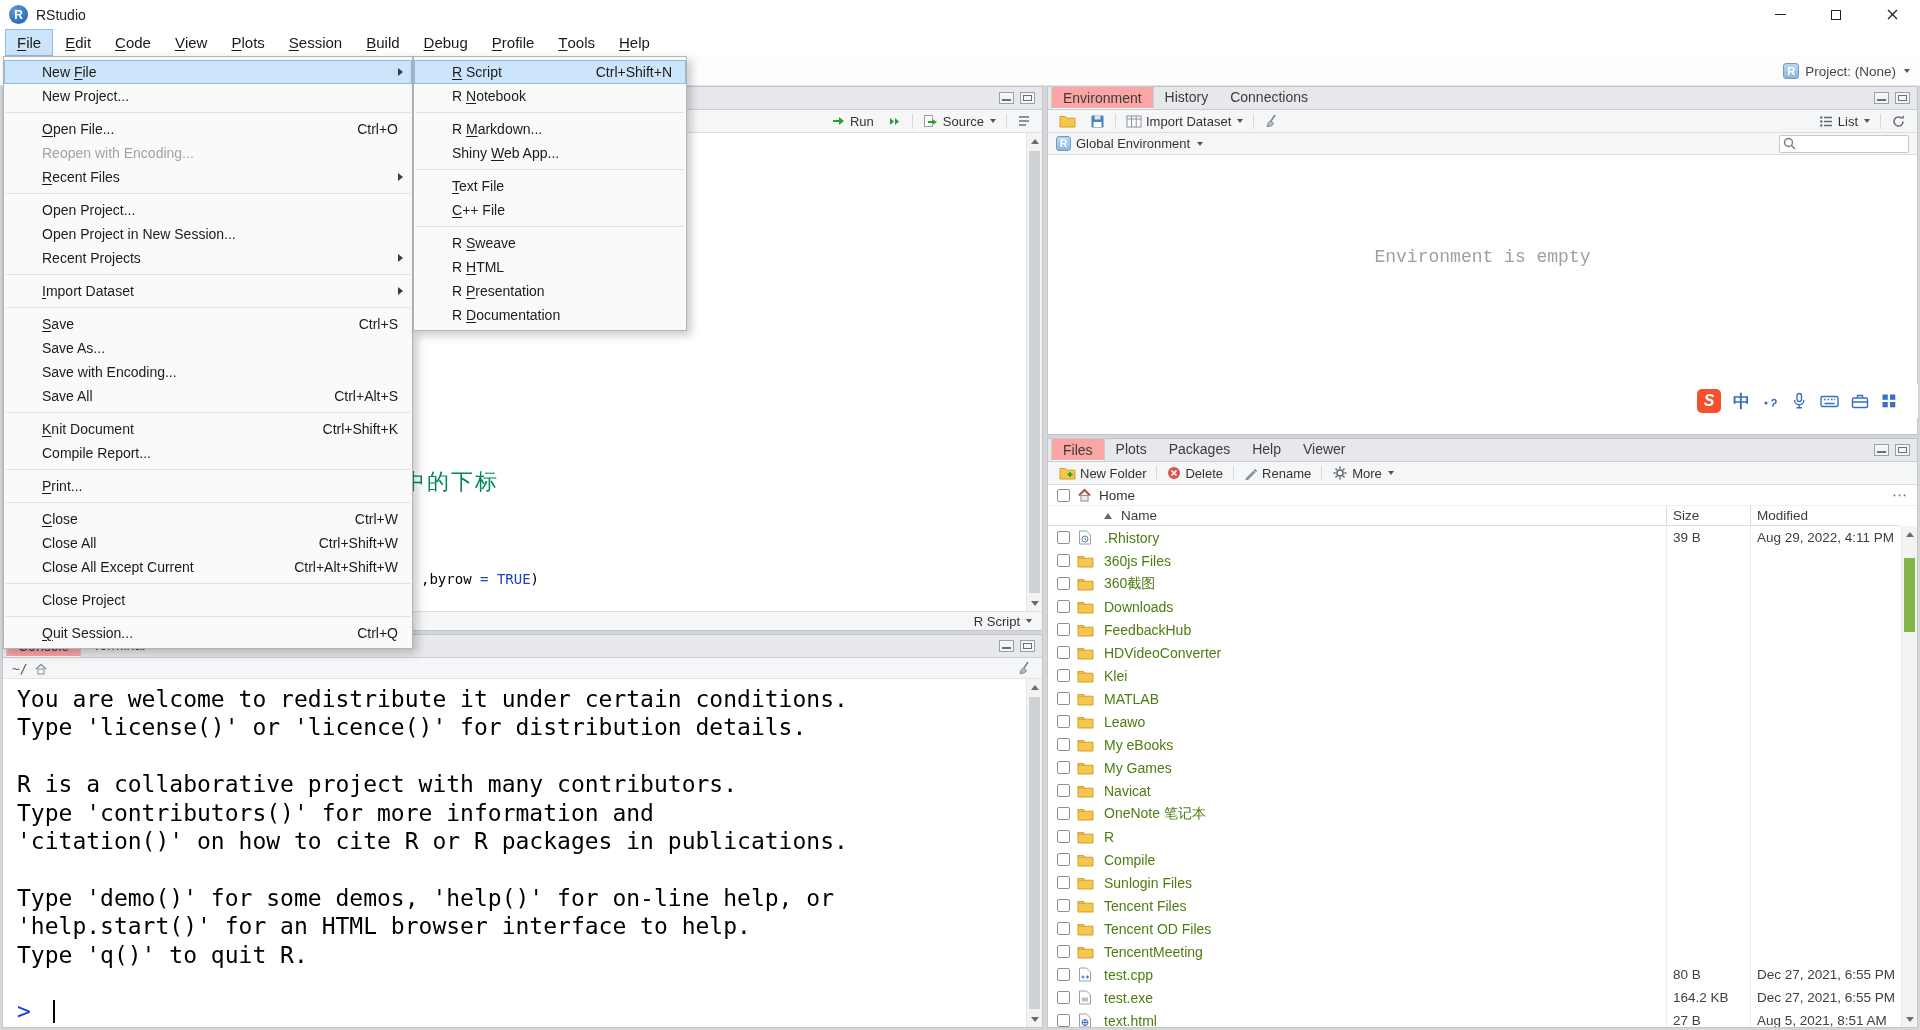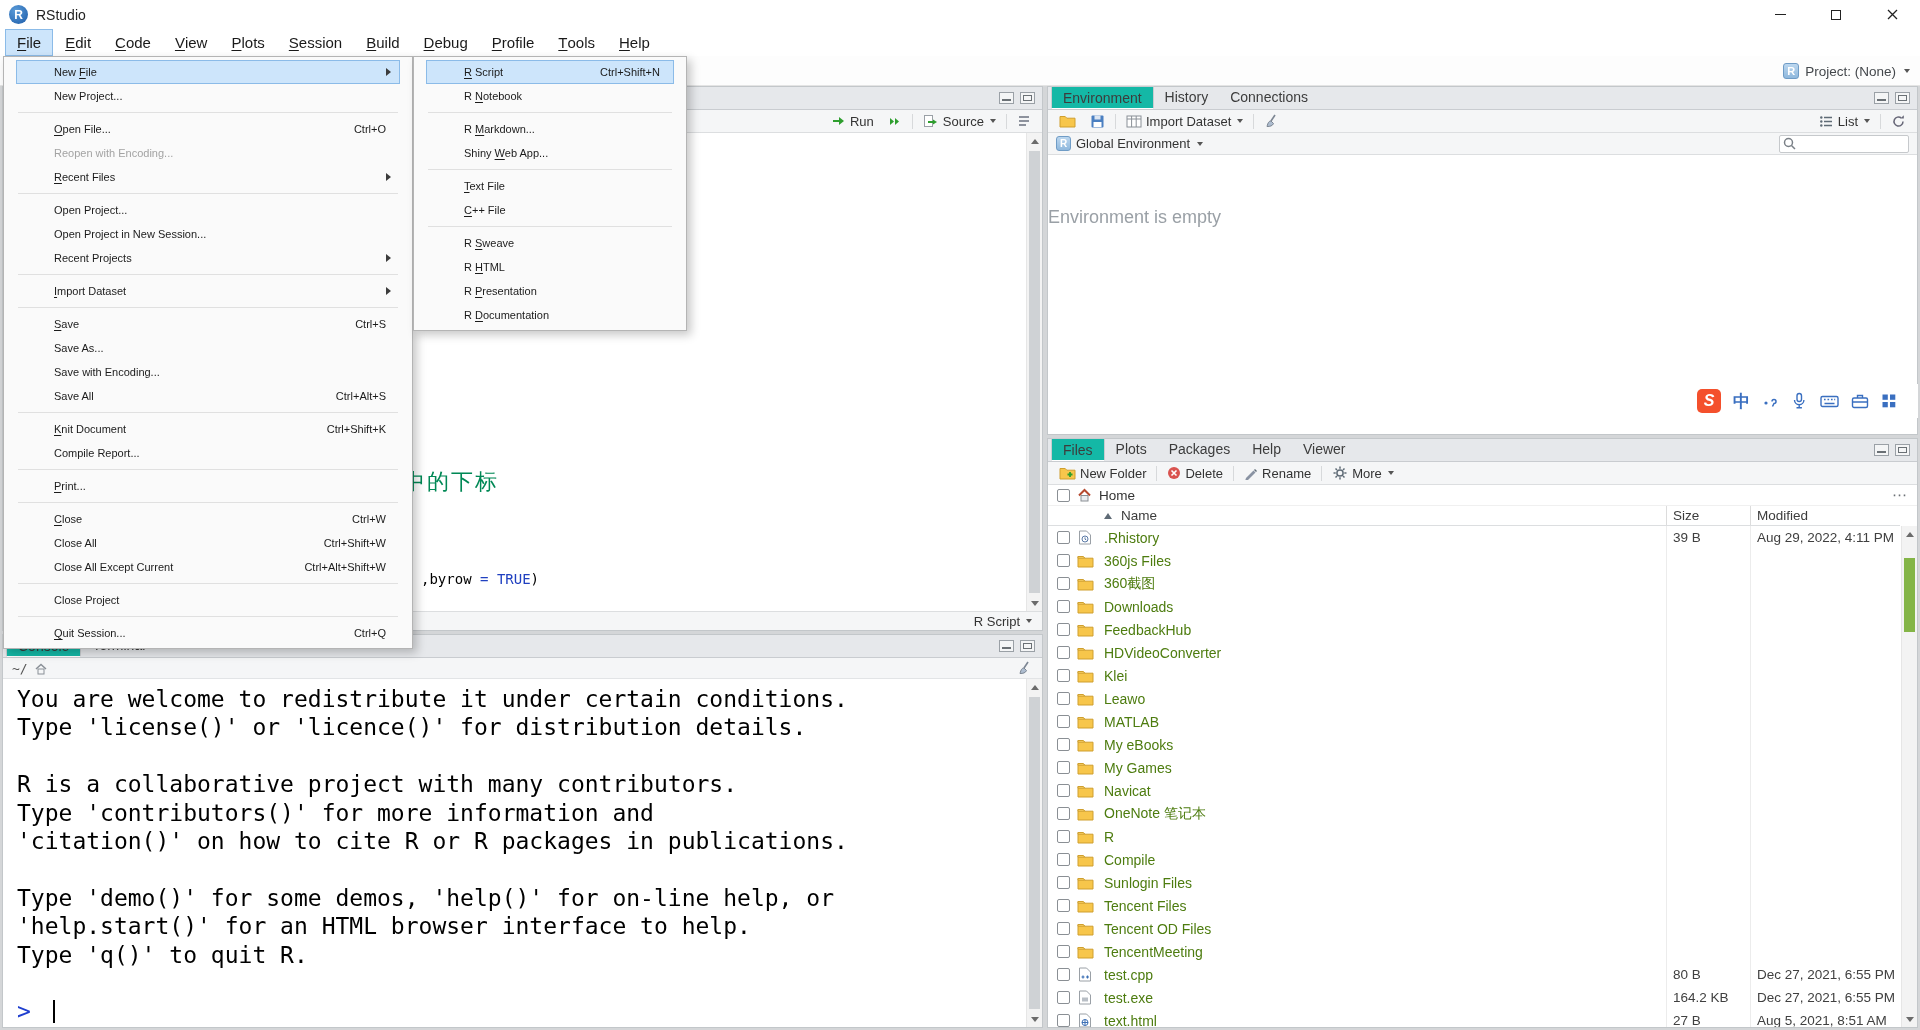--- a/index.html
+++ b/index.html
@@ -32,21 +32,21 @@
 
   
   .pane{position:absolute;background:#fff;border:1px solid #c3c7ca;}
   .source-pane{left:2px;top:86px;width:1041px;height:545px;}
   .console-pane{left:2px;top:634px;width:1041px;height:394px;}
   .env-pane{left:1047px;top:86px;width:871px;height:349px;}
   .files-pane{left:1047px;top:438px;width:871px;height:590px;}
 
   .tabstrip{position:absolute;left:0;top:0;right:0;height:23px;background:#e6e8eb;border-bottom:1px solid #c9ccd0;display:flex;align-items:flex-end;padding-left:3px;}
   .tab{height:23px;line-height:22px;padding:0 11px;font-size:14px;color:#3c3c3c;}
-  .tab.active{background:#14b8a6;border:1px solid #c9ccd0;border-bottom:1px solid #fff;}
+  .tab.active{background:#fca5a5;border:1px solid #c9ccd0;border-bottom:1px solid #fff;}
   .pane-btns{margin-left:auto;display:flex;gap:6px;align-items:center;padding-right:7px;height:23px;}
   .pbtn{width:15px;height:12px;border:1px solid #9aa0a6;background:#f4f5f6;position:relative;}
   .pbtn-min::after{content:"";position:absolute;left:2px;right:2px;bottom:2px;height:2px;background:#6a7075;}
   .pbtn-max::after{content:"";position:absolute;inset:2px;border:1px solid #6a7075;}
 
   .ptoolbar{position:absolute;left:0;top:23px;right:0;height:23px;background:#f5f6f7;border-bottom:1px solid #dcdee0;display:flex;align-items:center;gap:6px;padding:0 7px;font-size:13px;color:#333;}
   .tbtn{display:flex;align-items:center;gap:4px;padding:1px 4px;white-space:nowrap;}
   .tsep{width:1px;height:15px;background:#d7d9db;}
   .spacer{flex:1;}
   .caret{width:0;height:0;border-left:3.5px solid transparent;border-right:3.5px solid transparent;border-top:4px solid #555;margin-left:2px;}
@@ -76,21 +76,21 @@
   .pathrow{position:absolute;left:0;top:23px;right:0;height:21px;background:#f5f6f7;border-bottom:1px solid #e2e4e6;display:flex;align-items:center;gap:6px;padding:0 9px;font-size:13px;color:#555;}
   .console-body{position:absolute;left:0;top:44px;right:17px;bottom:0;overflow:hidden;padding:6px 0 0 14px;}
   .console-line{white-space:pre;font-size:23px;line-height:28.4px;color:#000;font-family:"DejaVu Sans Mono",monospace;}
   .console-input{display:flex;align-items:center;font-size:23px;line-height:28.4px;font-family:"DejaVu Sans Mono",monospace;}
   .console-prompt{color:#1f3fcf;}
   .console-cursor{display:inline-block;width:2px;height:23px;background:#000;margin-left:22px;}
 
   
   .envrow2{position:absolute;left:0;top:46px;right:0;height:22px;background:#f5f6f7;border-bottom:1px solid #dcdee0;display:flex;align-items:center;gap:5px;padding:0 8px;font-size:13px;color:#333;}
   .env-body{position:absolute;left:0;top:68px;right:0;bottom:0;background:#fff;}
-  .env-empty{margin-top:52px;text-align:left;color:#9aa0a6;font-size:18px;}
+  .env-empty{margin-top:92px;text-align:center;color:#9aa0a6;font-size:18px;font-family:Liberation Mono, monospace;}
   .searchbox{margin-left:auto;position:relative;width:130px;height:18px;}
   .searchbox input{width:100%;height:100%;border:1px solid #c6c9cc;border-radius:2px;background:#fff;padding:0 4px 0 20px;font-size:12px;outline:none;}
   .searchbox svg{position:absolute;left:4px;top:2px;}
 
   
   .ime-bar{position:absolute;left:1692px;top:384px;width:226px;height:34px;background:#fff;display:flex;align-items:center;gap:12px;padding:0 5px;z-index:150;}
   .sogou-logo{width:24px;height:24px;border-radius:5px;background:#f4502c;color:#fff;font-weight:bold;font-style:italic;font-size:16px;display:flex;align-items:center;justify-content:center;}
   .ime-lang{color:#3a6fc0;font-size:17px;font-weight:bold;}
   .ime-ic{display:flex;align-items:center;}
 
@@ -105,21 +105,21 @@
   .col-icon{width:26px;flex:none;display:flex;align-items:center;justify-content:center;}
   .col-name{flex:1;padding-left:6px;overflow:hidden;white-space:nowrap;display:flex;align-items:center;gap:4px;}
   .col-size{width:84px;flex:none;padding-left:6px;border-left:1px solid #ececec;align-self:stretch;display:flex;align-items:center;}
   .col-mod{width:150px;flex:none;padding-left:6px;border-left:1px solid #ececec;align-self:stretch;display:flex;align-items:center;}
   .files-header .col-size,.files-header .col-mod{border-left:1px solid #dcdcdc;}
   .file-name{color:#4d7c0f;}
   .fmeta{color:#404040;font-size:13.5px;}
   .tri-sort{width:0;height:0;border-left:4px solid transparent;border-right:4px solid transparent;border-bottom:6px solid #5f6b76;margin-right:5px;}
 
   
-  .menu{position:absolute;background:#fafafa;border:1px solid #b4b4b4;box-shadow:4px 4px 9px rgba(0,0,0,.22);padding:3px 12px;z-index:200;font-size:11px;}
+  .menu{position:absolute;background:#fafafa;border:1px solid #b4b4b4;box-shadow:4px 4px 9px rgba(0,0,0,.22);padding:3px 0;z-index:200;font-size:14px;}
   #file-menu{left:3px;top:56px;width:410px;}
   #new-file-menu{left:413px;top:56px;width:274px;}
   .menu-item{position:relative;height:24px;display:flex;align-items:center;padding:0 14px 0 38px;color:#1b1b1b;}
   .menu-item.highlighted{background:#cde5fb;box-shadow:inset 0 0 0 1px #8bbbe8;}
   .menu-item.disabled{color:#a3a3a3;}
   .mi-shortcut{margin-left:auto;padding-left:28px;}
   .mi-arrow{position:absolute;right:9px;top:50%;transform:translateY(-50%);width:0;height:0;border-top:4.5px solid transparent;border-bottom:4.5px solid transparent;border-left:5px solid #3c3c3c;}
   .menu-sep{height:1px;background:#e0e0e0;margin:4px 2px;}
 </style>
 </head>
@@ -581,37 +581,37 @@
           <div class="col-check">
             <span class="checkbox"></span>
           </div>
           <div class="col-icon">
             <svg width="17" height="14">
               <path d="M1 2.5 L6.2 2.5 L7.8 4.2 L16 4.2 L16 13 L1 13 Z" fill="#f7c64b" stroke="#cf9f2f"></path>
               <path d="M1 2.5 L6.2 2.5 L7.8 4.2 L1 4.2 Z" fill="#fbd56e" stroke="#cf9f2f"></path>
             </svg>
           </div>
           <div class="col-name">
+            <span class="file-name">MATLAB</span>
+          </div>
+          <div class="col-size fmeta"></div>
+          <div class="col-mod fmeta"></div>
+        </div>
+        <div class="frow">
+          <div class="col-check">
+            <span class="checkbox"></span>
+          </div>
+          <div class="col-icon">
+            <svg width="17" height="14">
+              <path d="M1 2.5 L6.2 2.5 L7.8 4.2 L16 4.2 L16 13 L1 13 Z" fill="#f7c64b" stroke="#cf9f2f"></path>
+              <path d="M1 2.5 L6.2 2.5 L7.8 4.2 L1 4.2 Z" fill="#fbd56e" stroke="#cf9f2f"></path>
+            </svg>
+          </div>
+          <div class="col-name">
             <span class="file-name">Leawo</span>
-          </div>
-          <div class="col-size fmeta"></div>
-          <div class="col-mod fmeta"></div>
-        </div>
-        <div class="frow">
-          <div class="col-check">
-            <span class="checkbox"></span>
-          </div>
-          <div class="col-icon">
-            <svg width="17" height="14">
-              <path d="M1 2.5 L6.2 2.5 L7.8 4.2 L16 4.2 L16 13 L1 13 Z" fill="#f7c64b" stroke="#cf9f2f"></path>
-              <path d="M1 2.5 L6.2 2.5 L7.8 4.2 L1 4.2 Z" fill="#fbd56e" stroke="#cf9f2f"></path>
-            </svg>
-          </div>
-          <div class="col-name">
-            <span class="file-name">MATLAB</span>
           </div>
           <div class="col-size fmeta"></div>
           <div class="col-mod fmeta"></div>
         </div>
         <div class="frow">
           <div class="col-check">
             <span class="checkbox"></span>
           </div>
           <div class="col-icon">
             <svg width="17" height="14">

